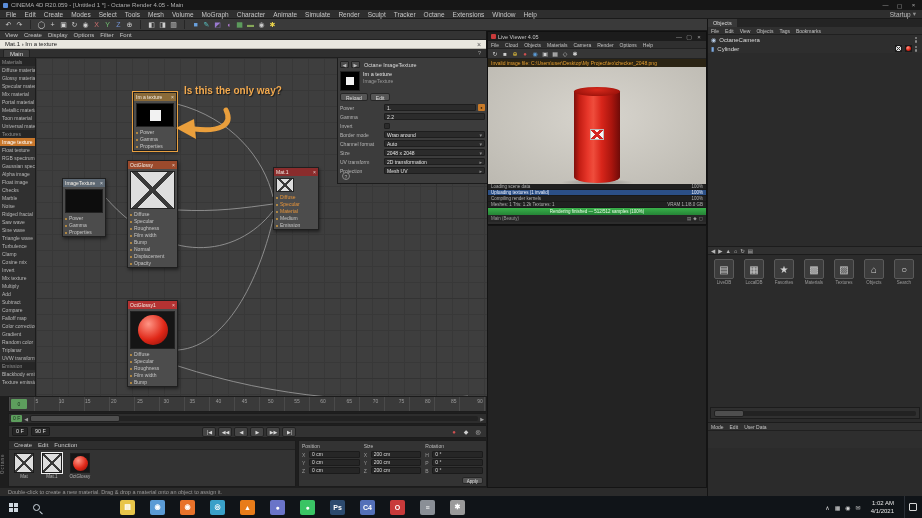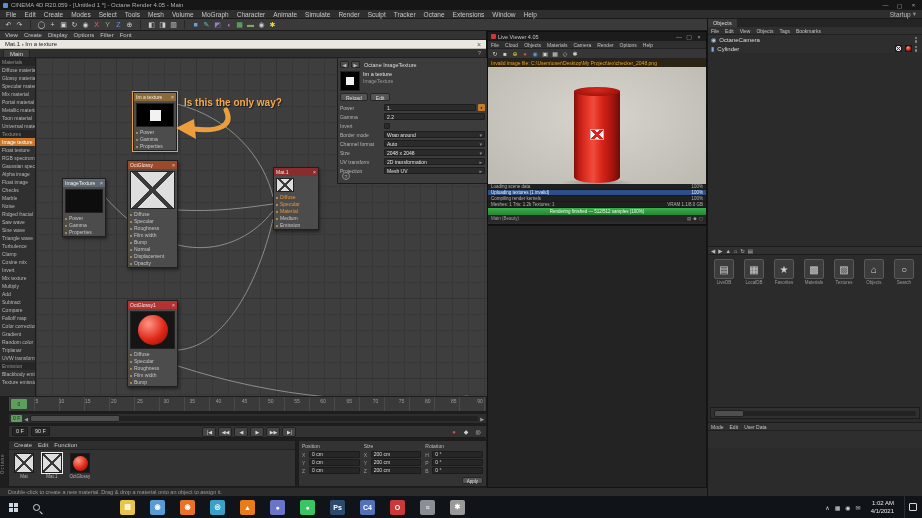--- a/index.html
+++ b/index.html
@@ -57,21 +57,21 @@
   .thumb{position:relative;border:1px solid #222;}
   .checker{background:#000;}
   .checker::after{content:"";position:absolute;inset:0;margin:auto;width:11px;height:11px;background:#f2f2f2;}
   .checker.sm::after{width:8px;height:8px;}
   .missing{background:linear-gradient(45deg,transparent 46%,#3a3a3a 46%,#3a3a3a 54%,transparent 54%),
     linear-gradient(135deg,transparent 46%,#3a3a3a 46%,#3a3a3a 54%,transparent 54%),#dedede;}
   .ball{background:#151515;}
   .ball::after{content:"";position:absolute;inset:0;margin:auto;width:30px;height:30px;border-radius:50%;
     background:radial-gradient(circle at 35% 30%,#ff9585,#e02818 55%,#8a0f08 95%);}
   .annotation{position:absolute;left:148px;top:27px;font-size:10px;font-weight:bold;color:#f2a94e;
-    text-shadow:1px 1px 1px rgba(0,0,0,.55);white-space:nowrap;margin-top:12px;}
+    text-shadow:1px 1px 1px rgba(0,0,0,.55);white-space:nowrap;}
 
   
   .inspector{position:absolute;right:0;top:0;width:150px;height:126px;background:#3c3c3c;border-left:1px solid #1c1c1c;border-bottom:1px solid #1c1c1c;padding:2px;font-size:5px;}
   .insp-nav{gap:2px;height:9px;}
   .insp-btn{width:9px;height:7px;background:#4c4c4c;border:1px solid #242424;text-align:center;line-height:7px;color:#bbb;border-radius:1px;}
   .insp-title{margin-left:2px;color:#ddd;font-size:5.5px;white-space:nowrap;overflow:hidden;}
   .insp-id{gap:3px;margin:2px 0;display:flex;align-items:flex-start;}
   .insp-name{color:#e6e6e6;font-size:5.5px;display:block;}
   .insp-sub{color:#9a9a9a;display:block;margin-top:1px;}
   .btn{background:#555;border:1px solid #262626;border-radius:2px;color:#ddd;padding:0 5px;height:8px;line-height:8px;font-size:5px;}

